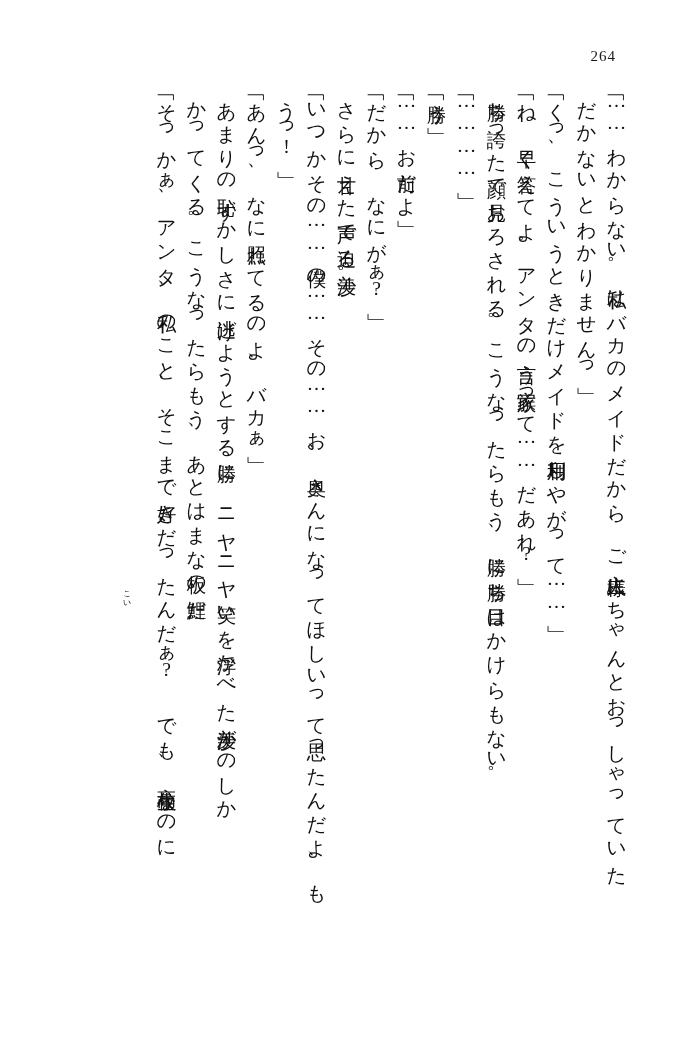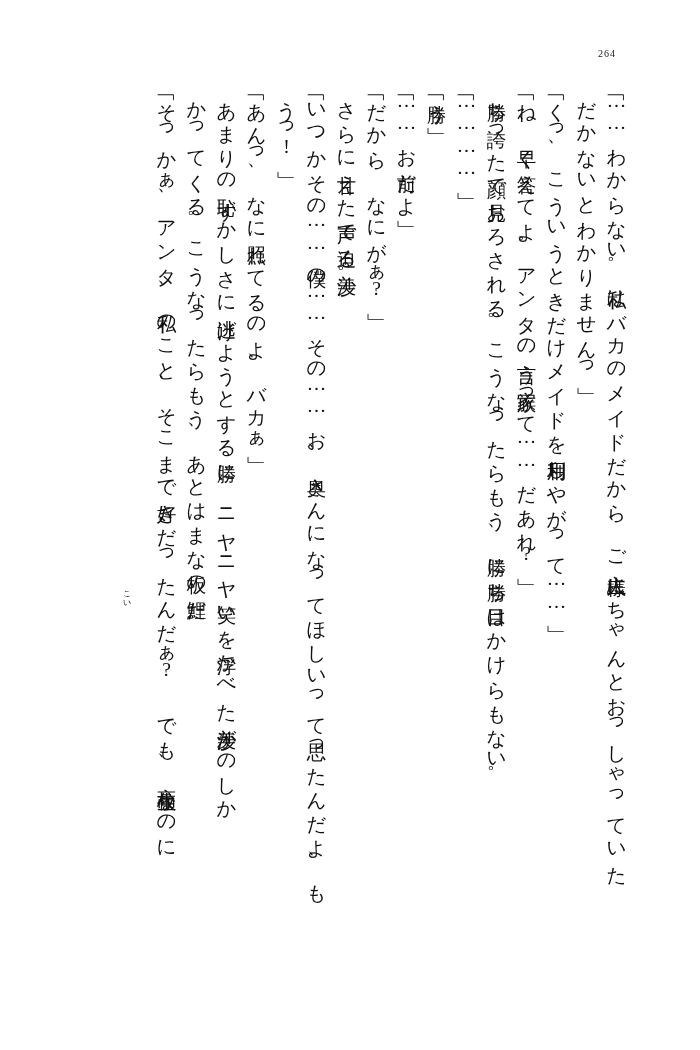--- a/index.html
+++ b/index.html
@@ -20,21 +20,21 @@
     width: 700px;
     height: 1050px;
     background: #ffffff;
   }
 
   
   .page-number {
     position: absolute;
     top: 48px;
     right: 84px;
-    font-size: 10px;
+    font-size: 15px;
     letter-spacing: 1px;
     color: #1a1a1a;
     font-family: "Liberation Serif", "DejaVu Serif", serif;
   }
 
   
   .body-text {
     position: absolute;
     top: 88px;
     right: 74px;

